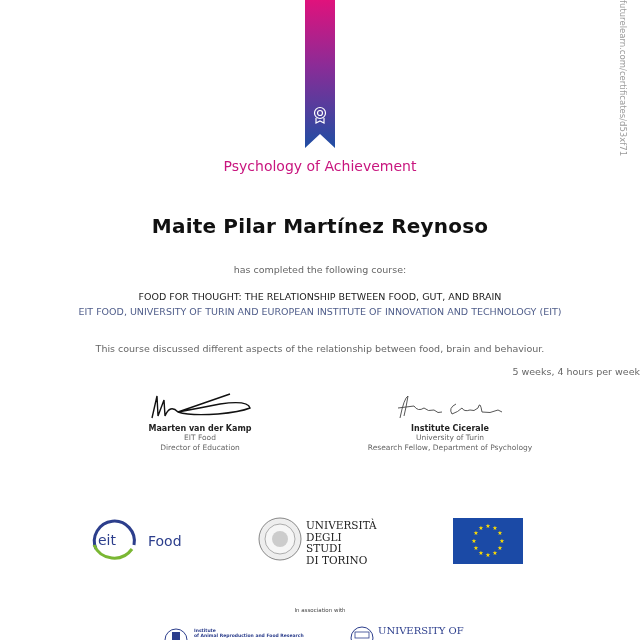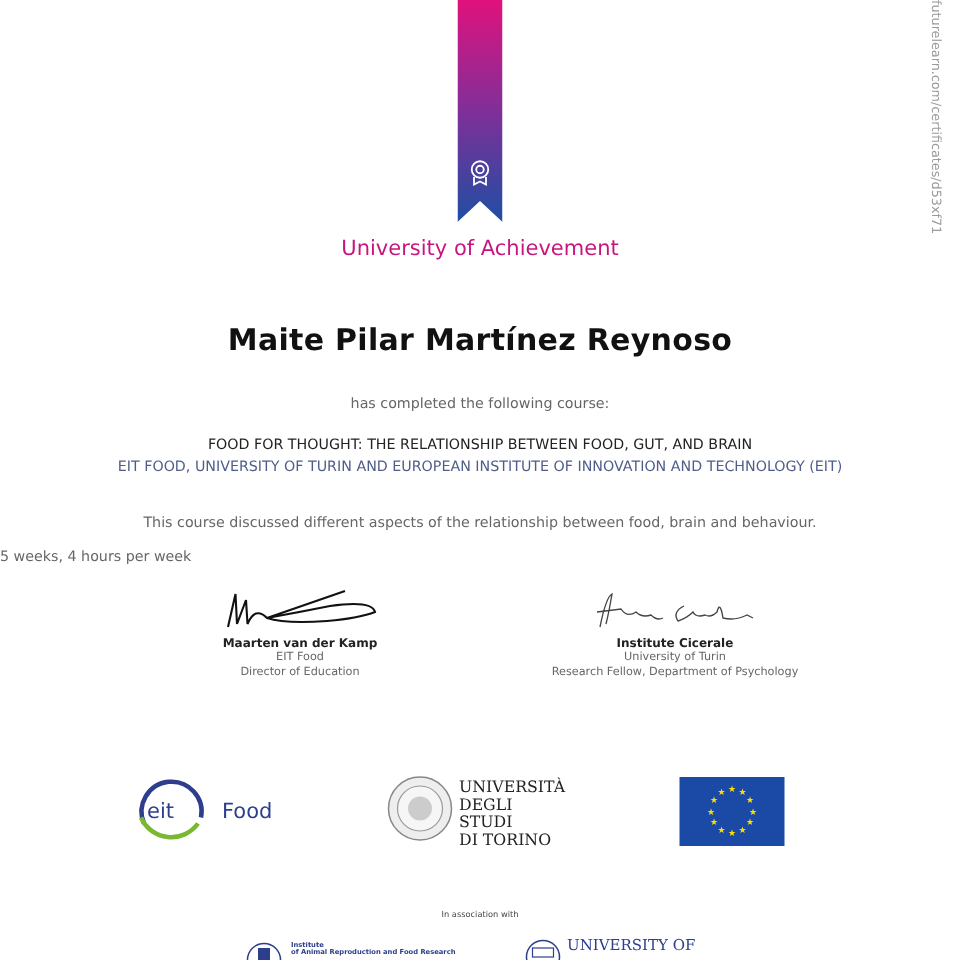--- a/index.html
+++ b/index.html
@@ -6,21 +6,21 @@
     body { width:640px; height:640px; background:#ffffff; position:relative; overflow:hidden; font-family:"DejaVu Sans", sans-serif; color:#222; }
     .ribbon { position:absolute; left:305px; top:0; width:30px; height:148px; }
     .url { position:absolute; left:606px; top:0; width:24px; height:170px; }
     .url-text { position:absolute; left:12px; top:0; writing-mode:vertical-rl; font-size:8.5px; color:#9a9a9a; white-space:nowrap; }
     .cert-title { position:absolute; left:0; width:640px; top:158px; text-align:center; font-size:14px; color:#c8157e; }
     .name { position:absolute; left:0; width:640px; top:214px; text-align:center; font-size:20px; font-weight:bold; color:#111; letter-spacing:0.2px; }
     .completed { position:absolute; left:0; width:640px; top:264px; text-align:center; font-size:9.5px; color:#666; }
     .course-title { position:absolute; left:0; width:640px; top:291px; text-align:center; font-size:9.5px; color:#222; }
     .org { position:absolute; left:60px; width:520px; top:305px; text-align:center; font-size:9.5px; line-height:14px; color:#4f5d8a; }
     .desc { position:absolute; left:0; width:640px; top:343px; text-align:center; font-size:9.5px; color:#666; }
-    .duration { position:absolute; left:0; width:640px; top:366px; text-align:left; font-size:9.5px; color:#666; }
+    .duration { position:absolute; left:0; width:640px; top:366px; text-align:right; font-size:9.5px; color:#666; }
     .sig { position:absolute; top:390px; width:200px; text-align:center; }
     .sig-left { left:100px; }
     .sig-right { left:345px; width:210px; }
     .sig svg { display:block; margin:0 auto; }
     .sig-name { font-size:8px; font-weight:bold; color:#222; margin-top:2px; }
     .sig-role { font-size:7.5px; color:#666; line-height:10px; }
     .logo-eit { position:absolute; left:86px; top:515px; width:110px; height:48px; }
     .eit-food { position:absolute; left:148px; top:533px; font-size:14px; color:#2c3e8c; }
     .logo-unito { position:absolute; left:258px; top:517px; width:120px; height:48px; }
     .unito-text { position:absolute; left:48px; top:3px; font-family:"DejaVu Serif", serif; font-size:10.5px; line-height:11.5px; color:#222; }
@@ -49,21 +49,21 @@
     <circle cx="8" cy="7" r="5.5" fill="none" stroke="#fff" stroke-width="1.2"></circle>
     <circle cx="8" cy="7" r="2.5" fill="none" stroke="#fff" stroke-width="1.2"></circle>
     <path d="M4 12 L4 17 L8 15 L12 17 L12 12" fill="none" stroke="#fff" stroke-width="1.2"></path>
   </svg>
 </div>
 
 <div class="url">
   <div class="url-text">futurelearn.com/certificates/d53xf71</div>
 </div>
 
-<div class="cert-title">University of Achievement</div>
+<div class="cert-title">Psychology of Achievement</div>
 <div class="name">Maite Pilar Martínez Reynoso</div>
 <div class="completed">has completed the following course:</div>
 <div class="course-title">FOOD FOR THOUGHT: THE RELATIONSHIP BETWEEN FOOD, GUT, AND BRAIN</div>
 <div class="org">EIT FOOD, UNIVERSITY OF TURIN AND EUROPEAN INSTITUTE OF INNOVATION AND TECHNOLOGY (EIT)</div>
 <div class="desc">This course discussed different aspects of the relationship between food, brain and behaviour.</div>
 <div class="duration">5 weeks, 4 hours per week</div>
 
 <div class="sig sig-left">
   <svg width="120" height="32" viewBox="0 0 120 32">
     <path d="M12 28 L17 6 L18 26 L24 10 L25 26 Q30 14 38 22 Q50 26 78 24 Q100 22 110 18 Q108 10 80 14 Q60 18 38 22 L90 4" fill="none" stroke="#111" stroke-width="1.4"></path>

